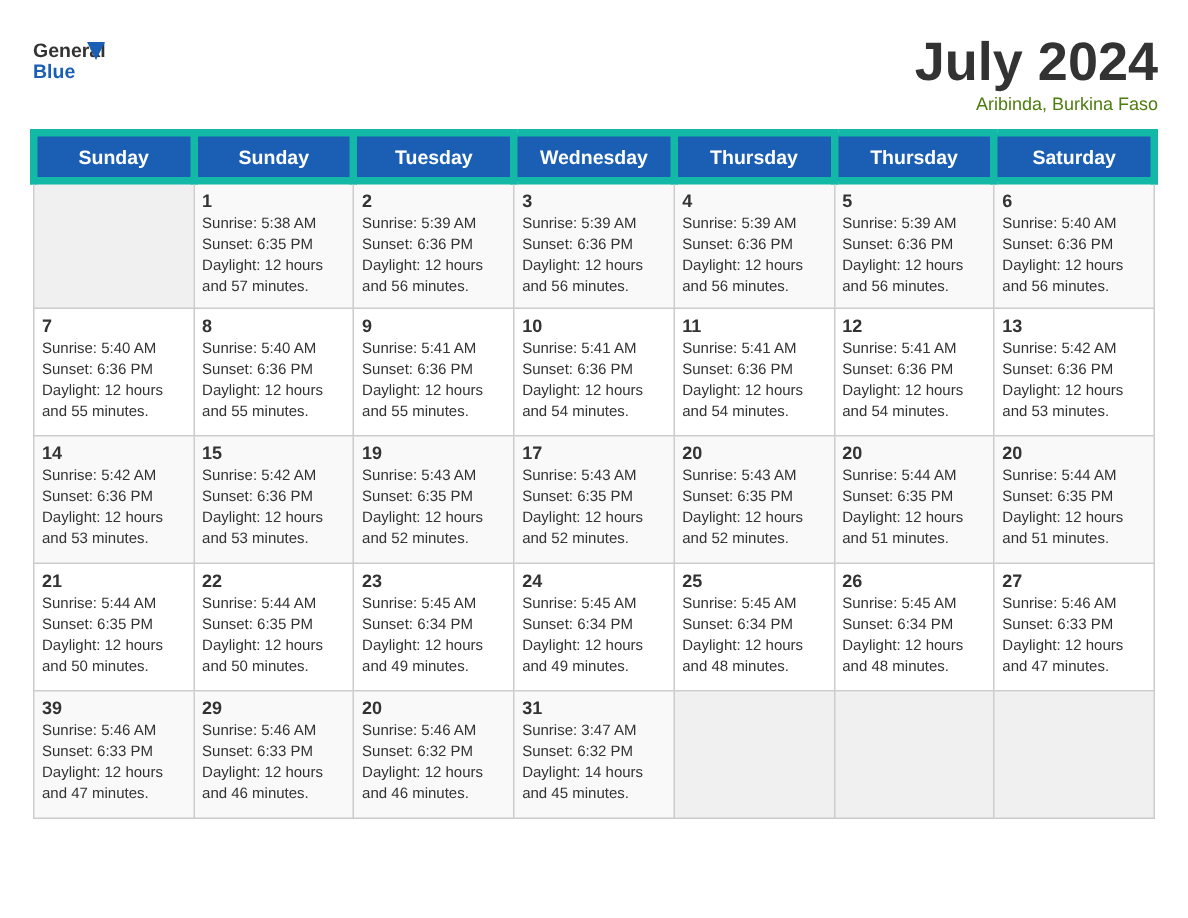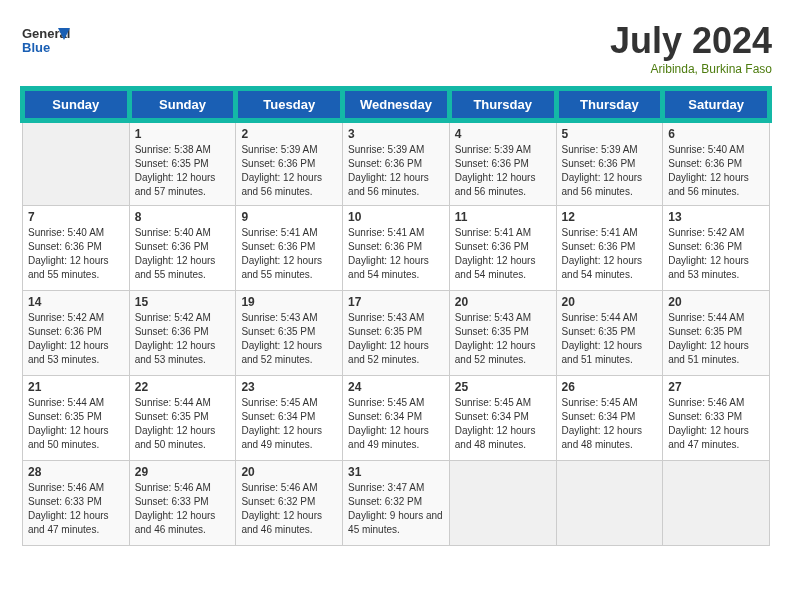--- a/index.html
+++ b/index.html
@@ -326,21 +326,21 @@
         <span class="day-number">27</span>
         <div class="cell-content">
           <span>Sunrise: 5:46 AM</span><br>
           <span>Sunset: 6:33 PM</span><br>
           <span>Daylight: 12 hours and 47 minutes.</span>
         </div>
       </td>
       </tr>
       <tr>
         <td>
-        <span class="day-number">28</span>
+        <span class="day-number">39</span>
         <div class="cell-content">
           <span>Sunrise: 5:46 AM</span><br>
           <span>Sunset: 6:33 PM</span><br>
           <span>Daylight: 12 hours and 47 minutes.</span>
         </div>
       </td>
         <td>
         <span class="day-number">29</span>
         <div class="cell-content">
           <span>Sunrise: 5:46 AM</span><br>
@@ -354,21 +354,21 @@
           <span>Sunrise: 5:46 AM</span><br>
           <span>Sunset: 6:32 PM</span><br>
           <span>Daylight: 12 hours and 46 minutes.</span>
         </div>
       </td>
         <td>
         <span class="day-number">31</span>
         <div class="cell-content">
           <span>Sunrise: 3:47 AM</span><br>
           <span>Sunset: 6:32 PM</span><br>
-          <span>Daylight: 9 hours and 45 minutes.</span>
+          <span>Daylight: 14 hours and 45 minutes.</span>
         </div>
       </td>
         <td class="empty-cell"></td>
         <td class="empty-cell"></td>
         <td class="empty-cell"></td>
       </tr>
     </tbody>
 </table>
 
 </body></html>

